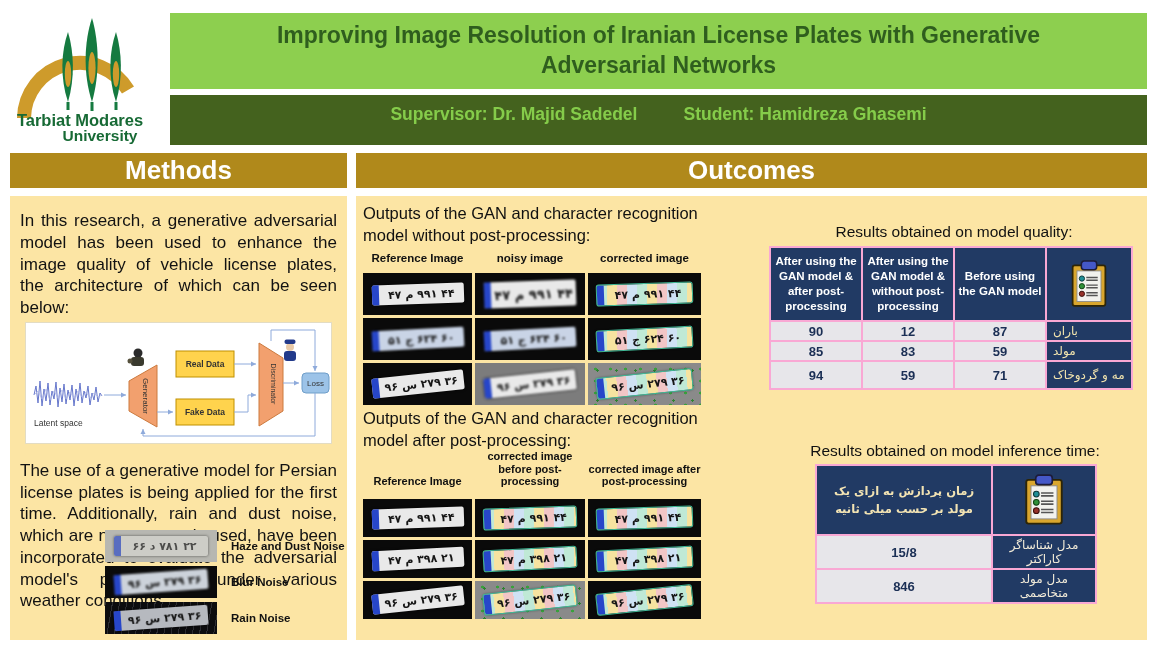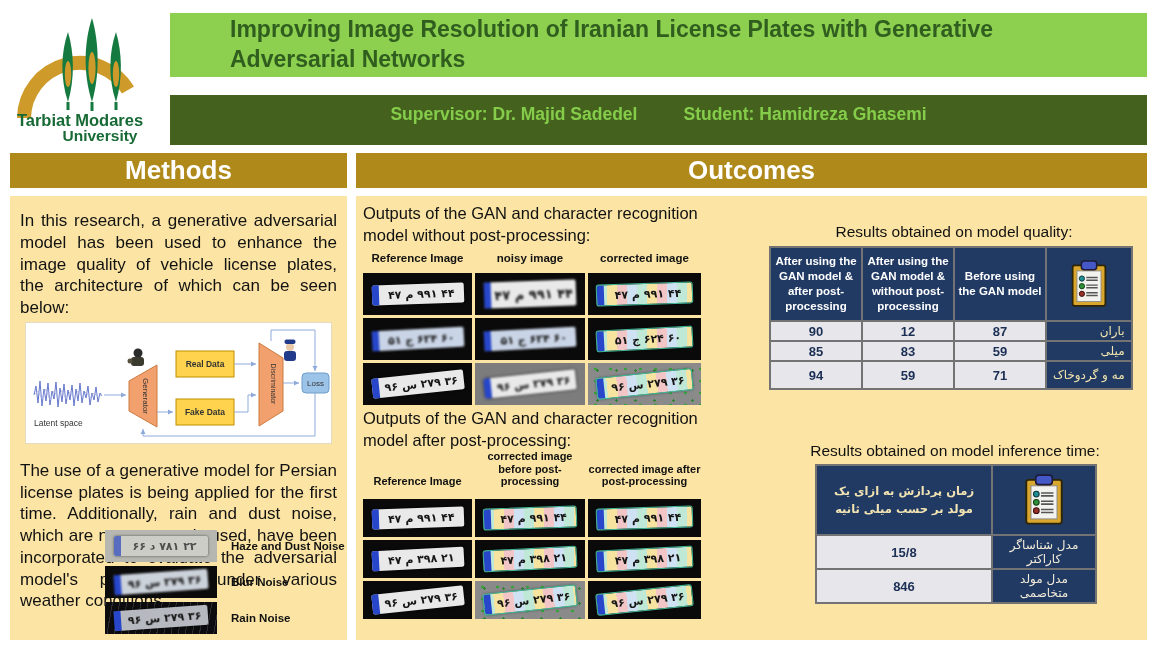--- a/index.html
+++ b/index.html
@@ -1,22 +1,22 @@
 <!DOCTYPE html>
 <html><head>
 <meta charset="utf-8">
 <style>
   html,body{margin:0;padding:0;background:#fff;}
   .poster{position:relative;width:1159px;height:651px;background:#ffffff;
     font-family:"Liberation Sans",sans-serif;overflow:hidden;}
   .fa{font-family:"DejaVu Sans",sans-serif;}
 
   
-  .title-bar{position:absolute;left:170px;top:13px;width:977px;height:64px;background:#8DCF4F;
-    color:#2F5E1E;font-weight:bold;font-size:23px;text-align:left;display:flex;align-items:center;
+  .title-bar{position:absolute;left:170px;top:13px;width:977px;height:76px;background:#8DCF4F;
+    color:#2F5E1E;font-weight:bold;font-size:23px;text-align:center;display:flex;align-items:center;
     justify-content:center;line-height:1.3;padding:0 60px;box-sizing:border-box;}
   .sub-bar{position:absolute;left:170px;top:95px;width:977px;height:50px;background:#44621E;
     color:#85CC4A;font-weight:bold;font-size:17.5px;display:flex;justify-content:center;gap:46px;
     padding-top:9px;box-sizing:border-box;}
   .logo-box{position:absolute;left:4px;top:6px;width:152px;height:138px;}
 
   
   .sec-hdr{position:absolute;top:153px;height:35px;background:#B0891B;color:#fff;font-weight:bold;
     font-size:26px;text-align:center;line-height:34px;}
   #methods-hdr{left:10px;width:337px;}
@@ -72,31 +72,31 @@
   .boxes .plate{background:repeating-linear-gradient(90deg,#bfe9d6 0 10px,#f6e3a0 10px 20px,#f2c6c6 20px 30px,#cfe2f4 30px 40px);
     outline:1px solid #41b896;}
   .speckle{background-color:#8a8a8a;
     background-image:radial-gradient(circle,#39a13c 1.3px,transparent 1.6px),radial-gradient(circle,#2c8430 1.1px,transparent 1.4px);
     background-size:15px 12px,19px 15px;}
 
   
   .rtitle{position:absolute;text-align:center;font-size:15.5px;color:#111;}
   #qtitle{left:413px;top:27px;width:370px;}
   #ttitle{left:429px;top:246px;width:340px;}
-  .rtable{position:absolute;border-collapse:separate;border-spacing:2px;background:#737373;}
+  .rtable{position:absolute;border-collapse:separate;border-spacing:2px;background:#f9a8d4;}
   #qtable{left:413px;top:50px;}
   #ttable{left:459px;top:268px;}
   .hcell{background:#213A64;color:#fff;font-weight:bold;font-size:11.5px;text-align:center;
     line-height:1.32;padding:4px 3px;vertical-align:middle;}
   #qtable .hcell{width:84px;height:64px;}
   #ttable .th-fa{width:158px;height:60px;color:#F2E3B3;font-weight:bold;font-size:11.5px;line-height:1.6;padding:4px 8px;}
   #ttable .th-ico{width:100px;height:60px;}
   .icell{background:#213A64;text-align:center;vertical-align:middle;}
   .vcell{background:#E7E6EA;color:#1B2F55;font-weight:bold;font-size:13px;text-align:center;vertical-align:middle;}
-  .lcell{background:#213A64;color:#F3E5AE;font-size:12px;text-align:right;vertical-align:middle;padding:2px 6px;}
+  .lcell{background:#213A64;color:#F3E5AE;font-size:12px;text-align:left;vertical-align:middle;padding:2px 6px;}
   .lcell2{background:#213A64;color:#F2EBD8;font-size:12px;text-align:center;vertical-align:middle;padding:2px 6px;}
   #qtable .r12{height:16px;margin-top:24px;}
   #qtable .r3{height:26px;margin-top:38px;}
   #ttable .rr{height:31px;}
   .clip-icon{display:block;margin:0 auto;}
 </style>
 </head>
 <body>
 
 <div class="poster">
@@ -392,21 +392,21 @@
       <tr class="r12">
         <td class="vcell">90</td>
         <td class="vcell">12</td>
         <td class="vcell">87</td>
         <td class="lcell fa" dir="rtl">باران</td>
       </tr>
       <tr class="r12">
         <td class="vcell">85</td>
         <td class="vcell">83</td>
         <td class="vcell">59</td>
-        <td class="lcell fa" dir="rtl">میلی</td>
+        <td class="lcell fa" dir="rtl">مولد</td>
       </tr>
       <tr class="r3">
         <td class="vcell">94</td>
         <td class="vcell">59</td>
         <td class="vcell">71</td>
         <td class="lcell fa" dir="rtl">مه و گردوخاک</td>
       </tr>
     </tbody>
       </table>
 

